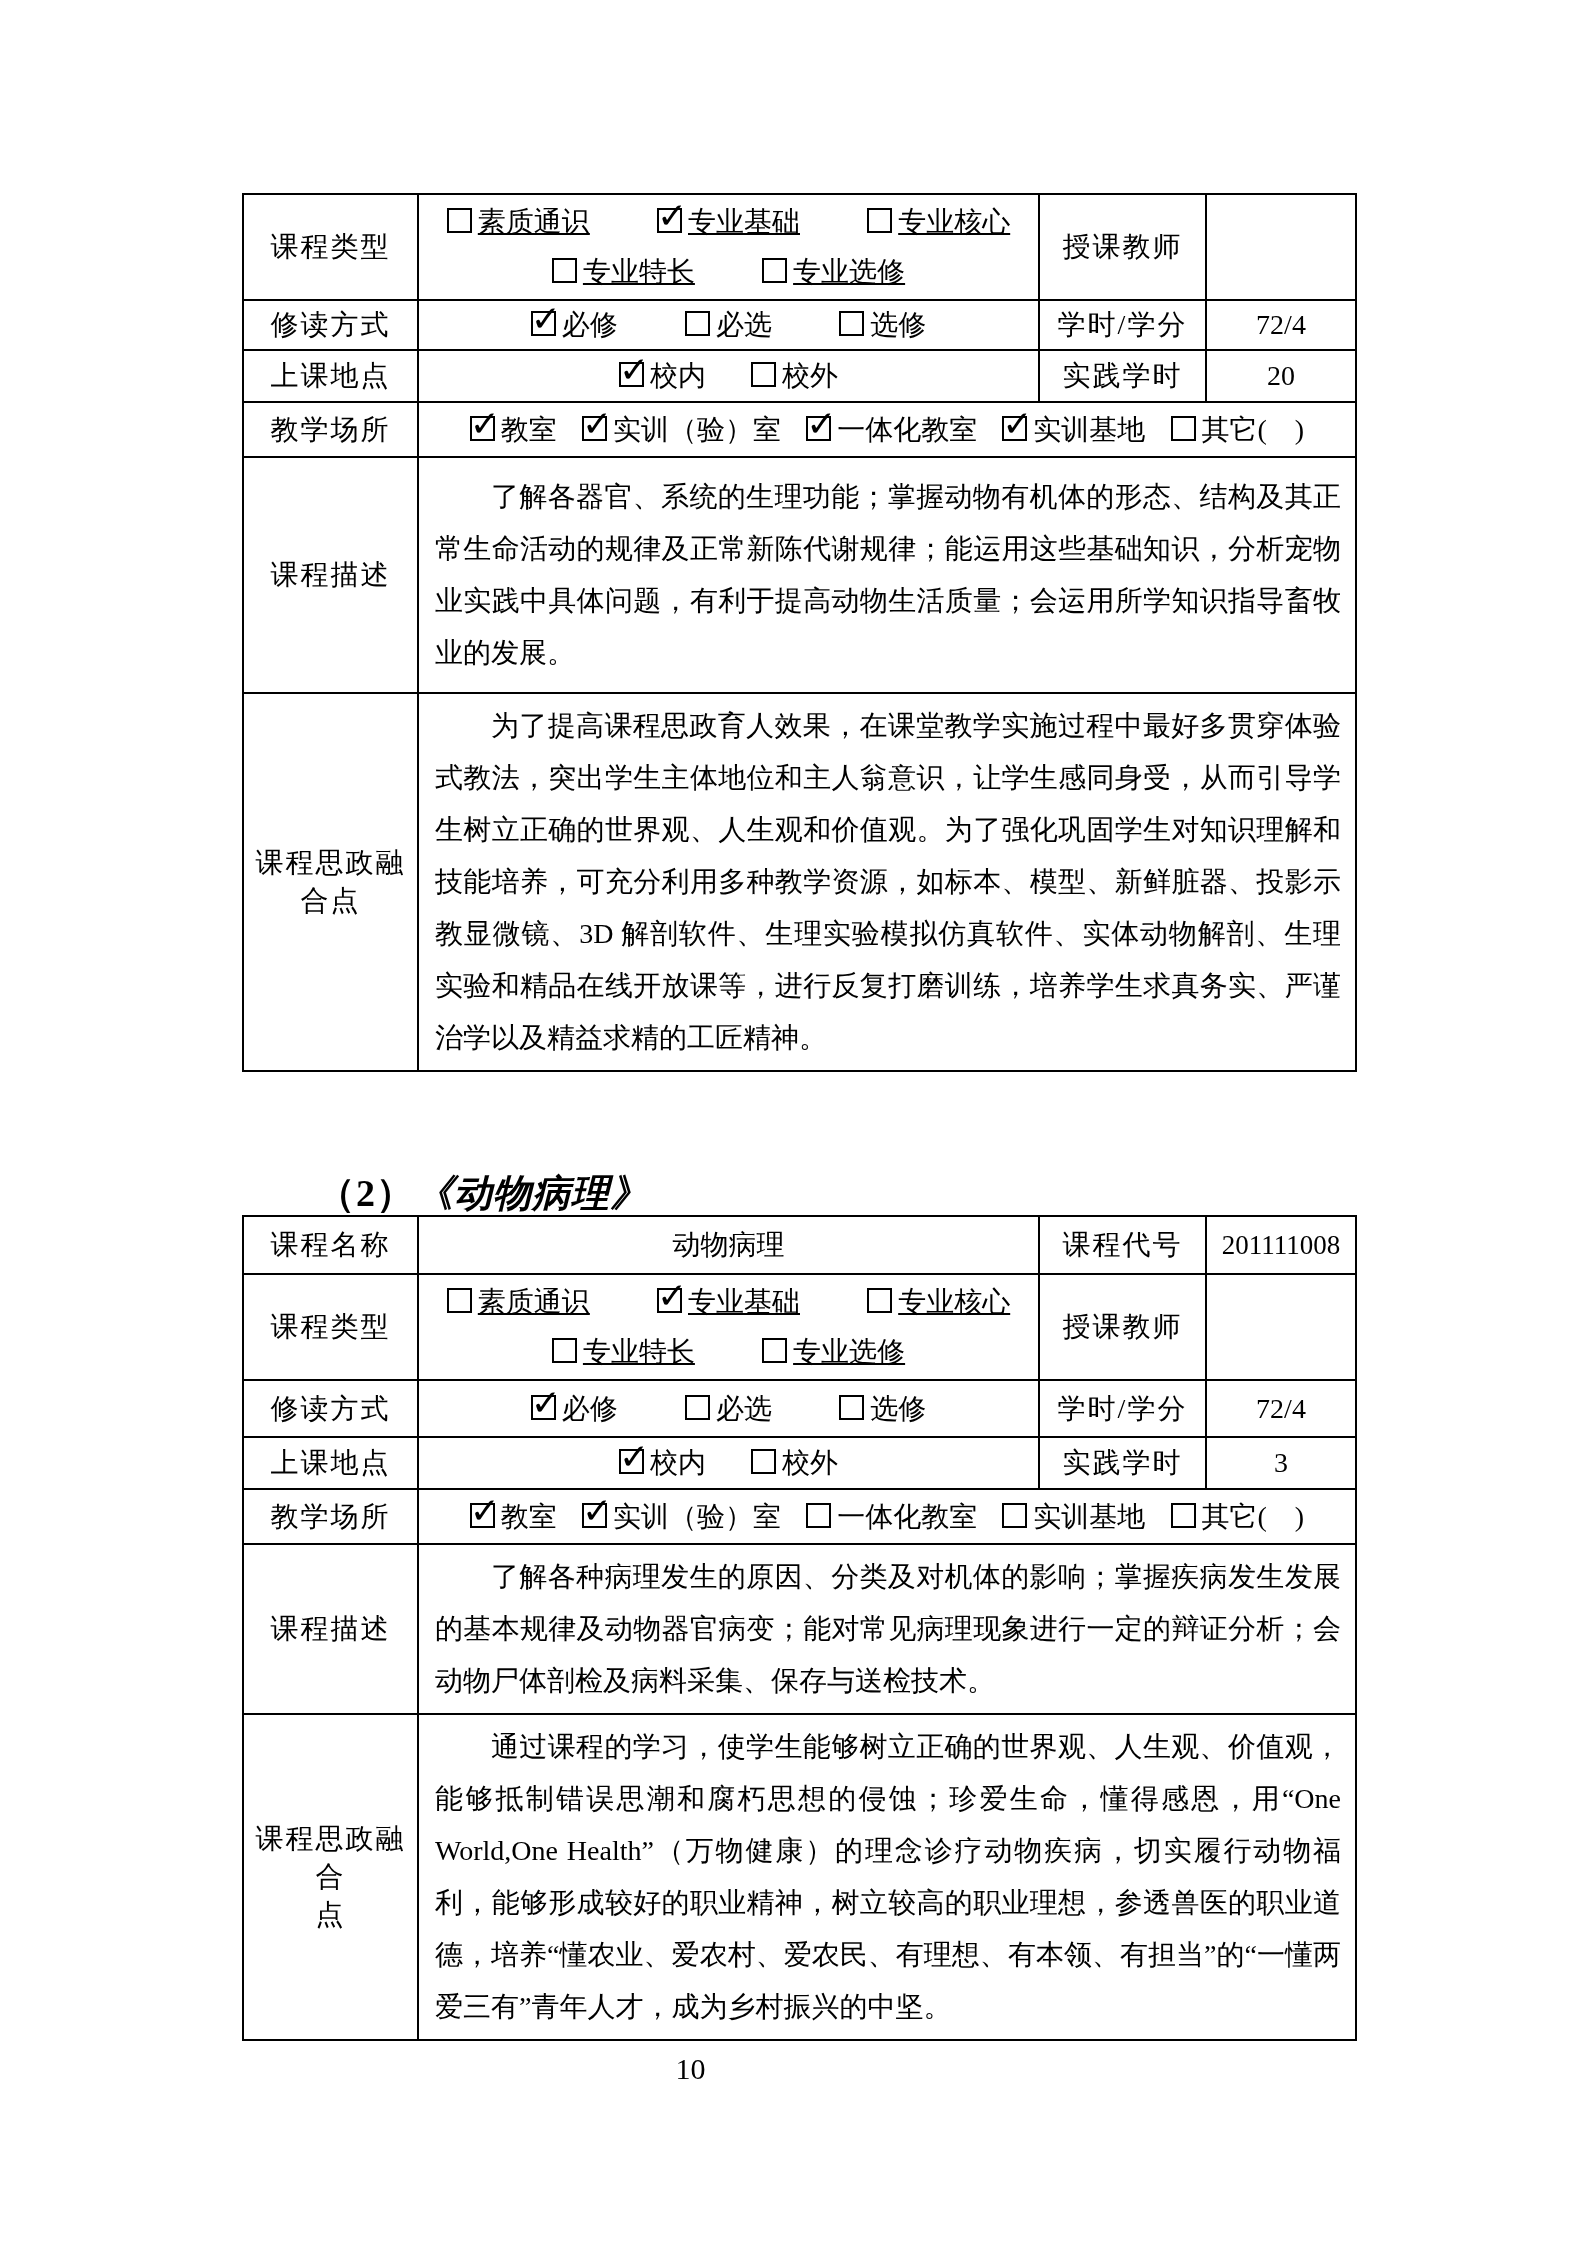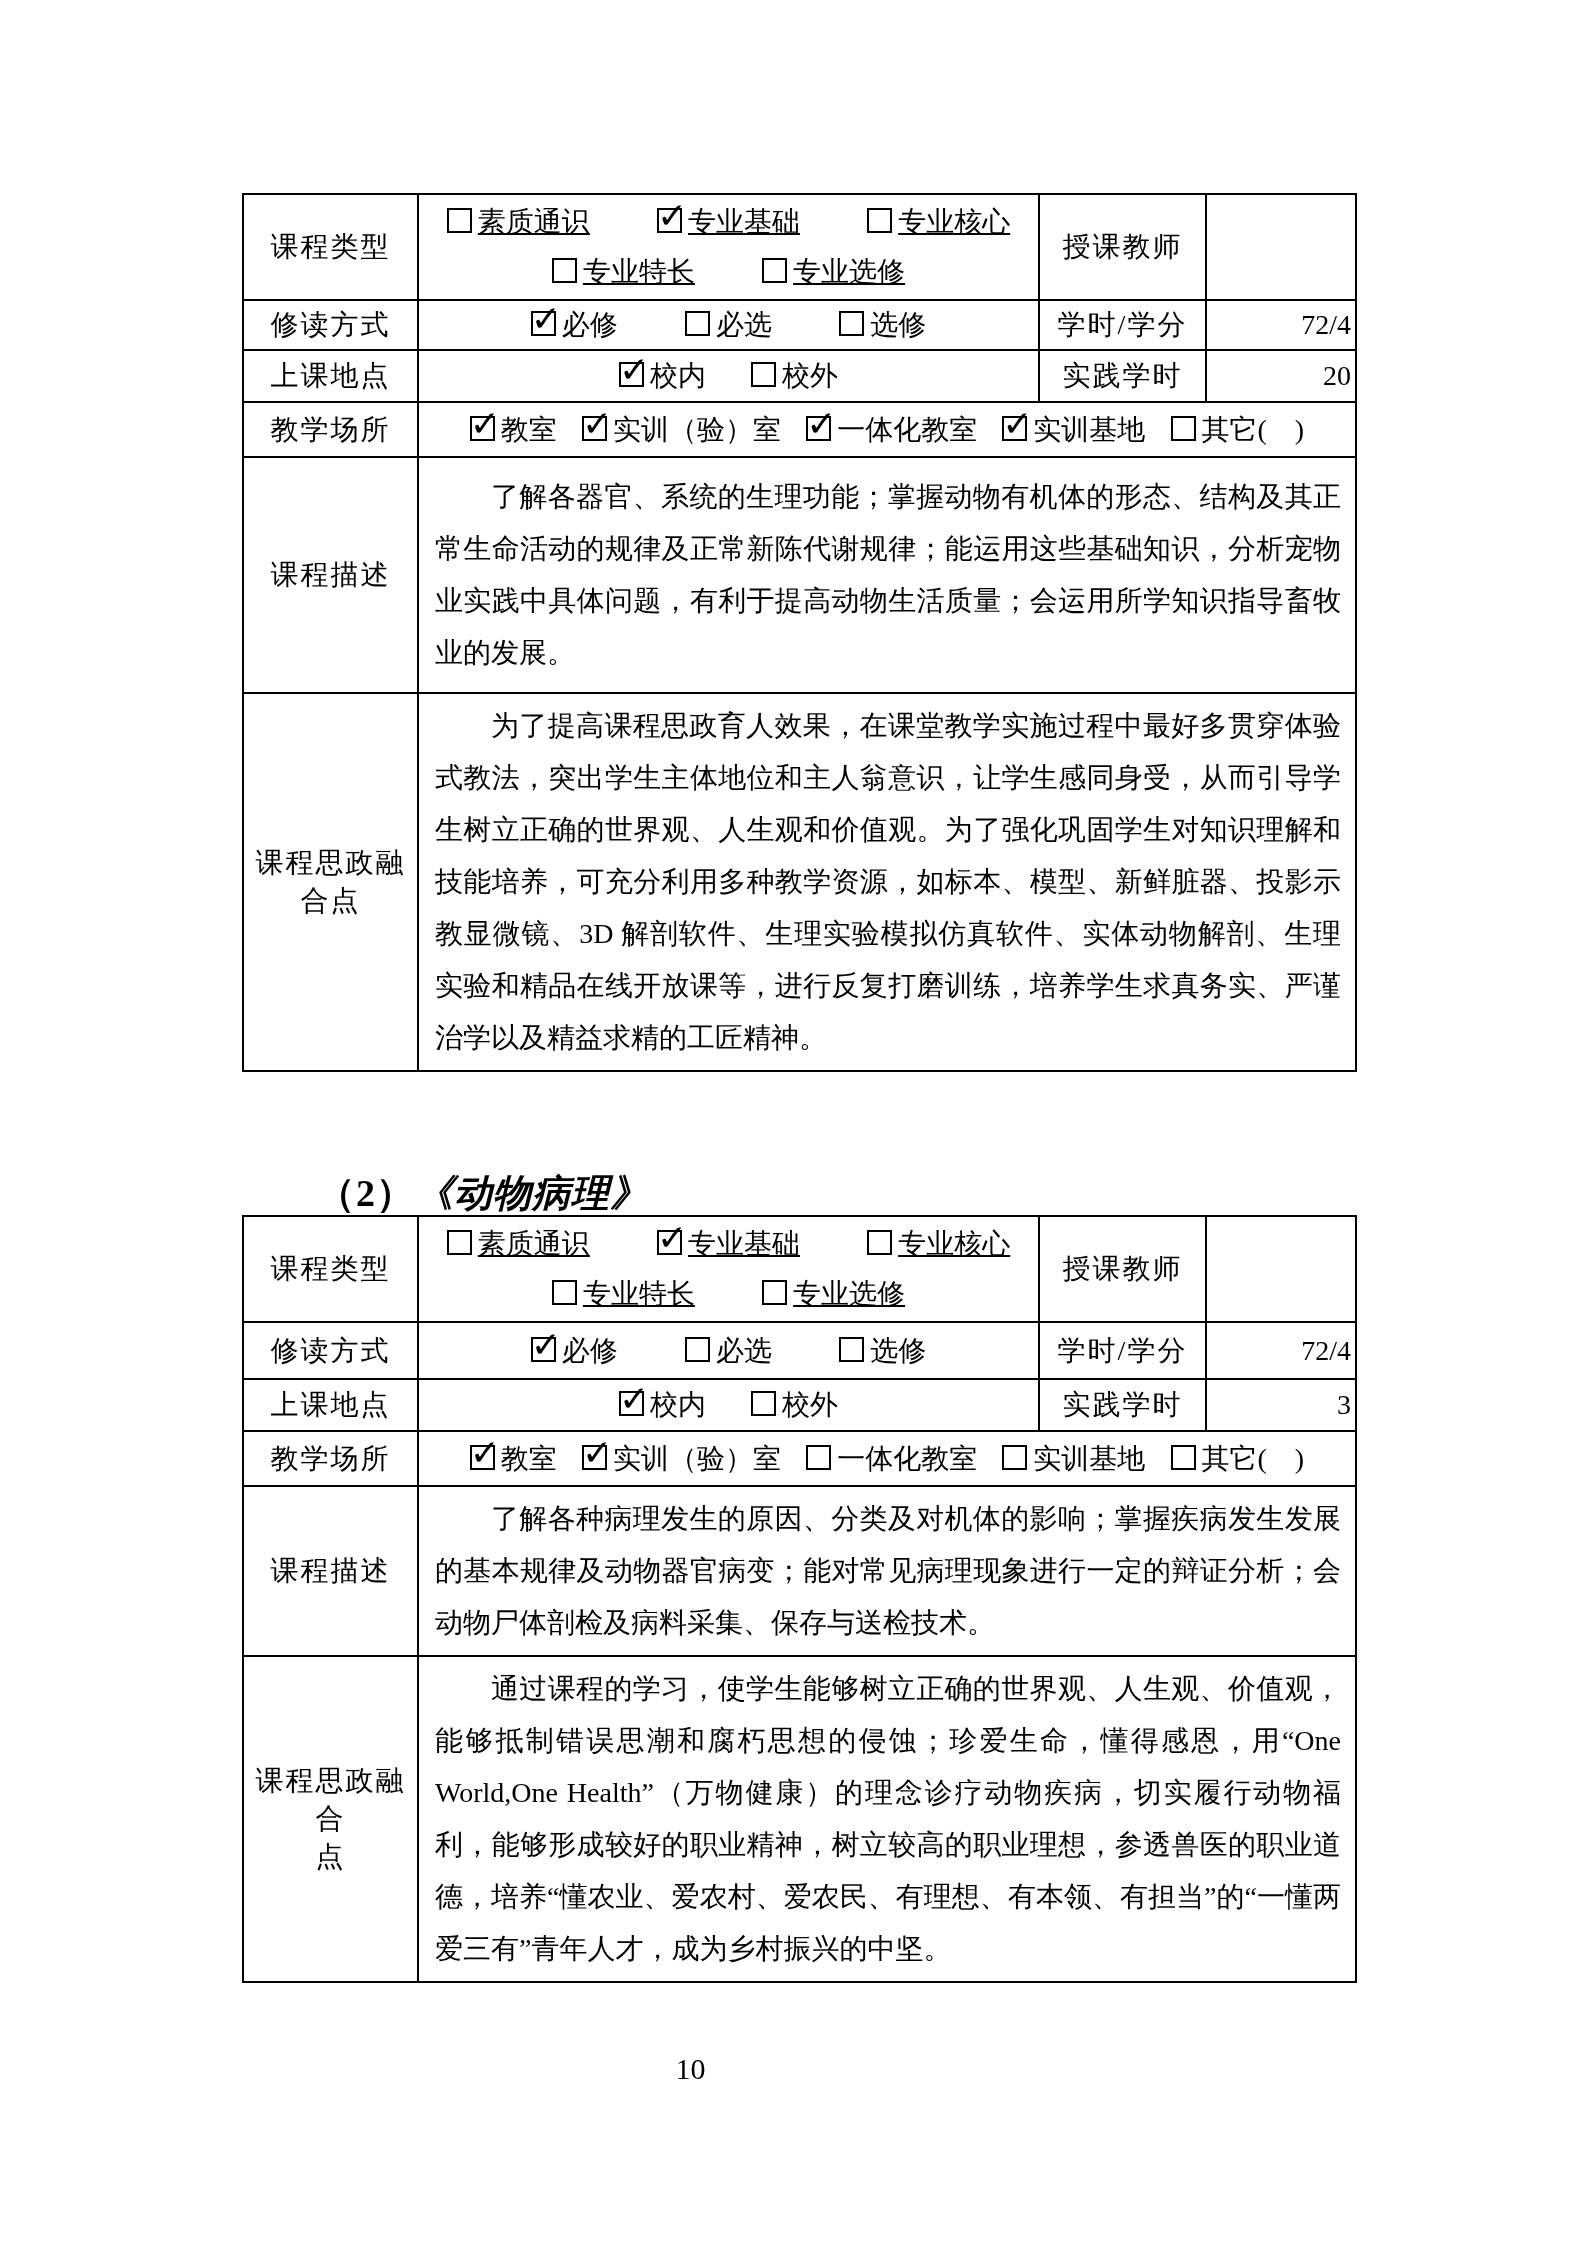--- a/index.html
+++ b/index.html
@@ -21,21 +21,21 @@
     vertical-align:middle;
     overflow:hidden;
     padding:0;
   }
   td.lbl{
     text-align:center;
     letter-spacing:2px;
     padding:2px 6px;
   }
   td.val{
-    text-align:right;
+    text-align:center;
     padding:2px 4px;
   }
   td.opts{
     text-align:center;
     padding:2px 8px;
   }
   td.para{
     text-align:justify;
     text-indent:2em;
     line-height:52px;
@@ -134,20 +134,26 @@
 </div>
 
 <table class="doc-table" style="left:242px;top:1215px;width:1113px;">
   <colgroup>
     <col style="width:175px">
       <col style="width:621px">
       <col style="width:167px">
       <col style="width:150px">
   </colgroup>
   <tbody>
+      <tr style="height:58px">
+    <td class="lbl">课程名称</td>
+    <td class="val">动物病理</td>
+    <td class="lbl">课程代号</td>
+    <td class="val" style="font-size:27px;letter-spacing:0;">201111008</td>
+  </tr>
   <tr style="height:105px">
     <td class="lbl">课程类型</td>
     <td class="opts">
       <div class="optline gap-wide"><span class="opt"><span class="cb"></span><span>素质通识</span></span><span class="opt"><span class="cb checked"></span><span>专业基础</span></span><span class="opt"><span class="cb"></span><span>专业核心</span></span></div>
       <div class="optline gap-wide"><span class="opt"><span class="cb"></span><span>专业特长</span></span><span class="opt"><span class="cb"></span><span>专业选修</span></span></div>
     </td>
     <td class="lbl">授课教师</td>
     <td class="val"></td>
   </tr>
   <tr style="height:57px">

